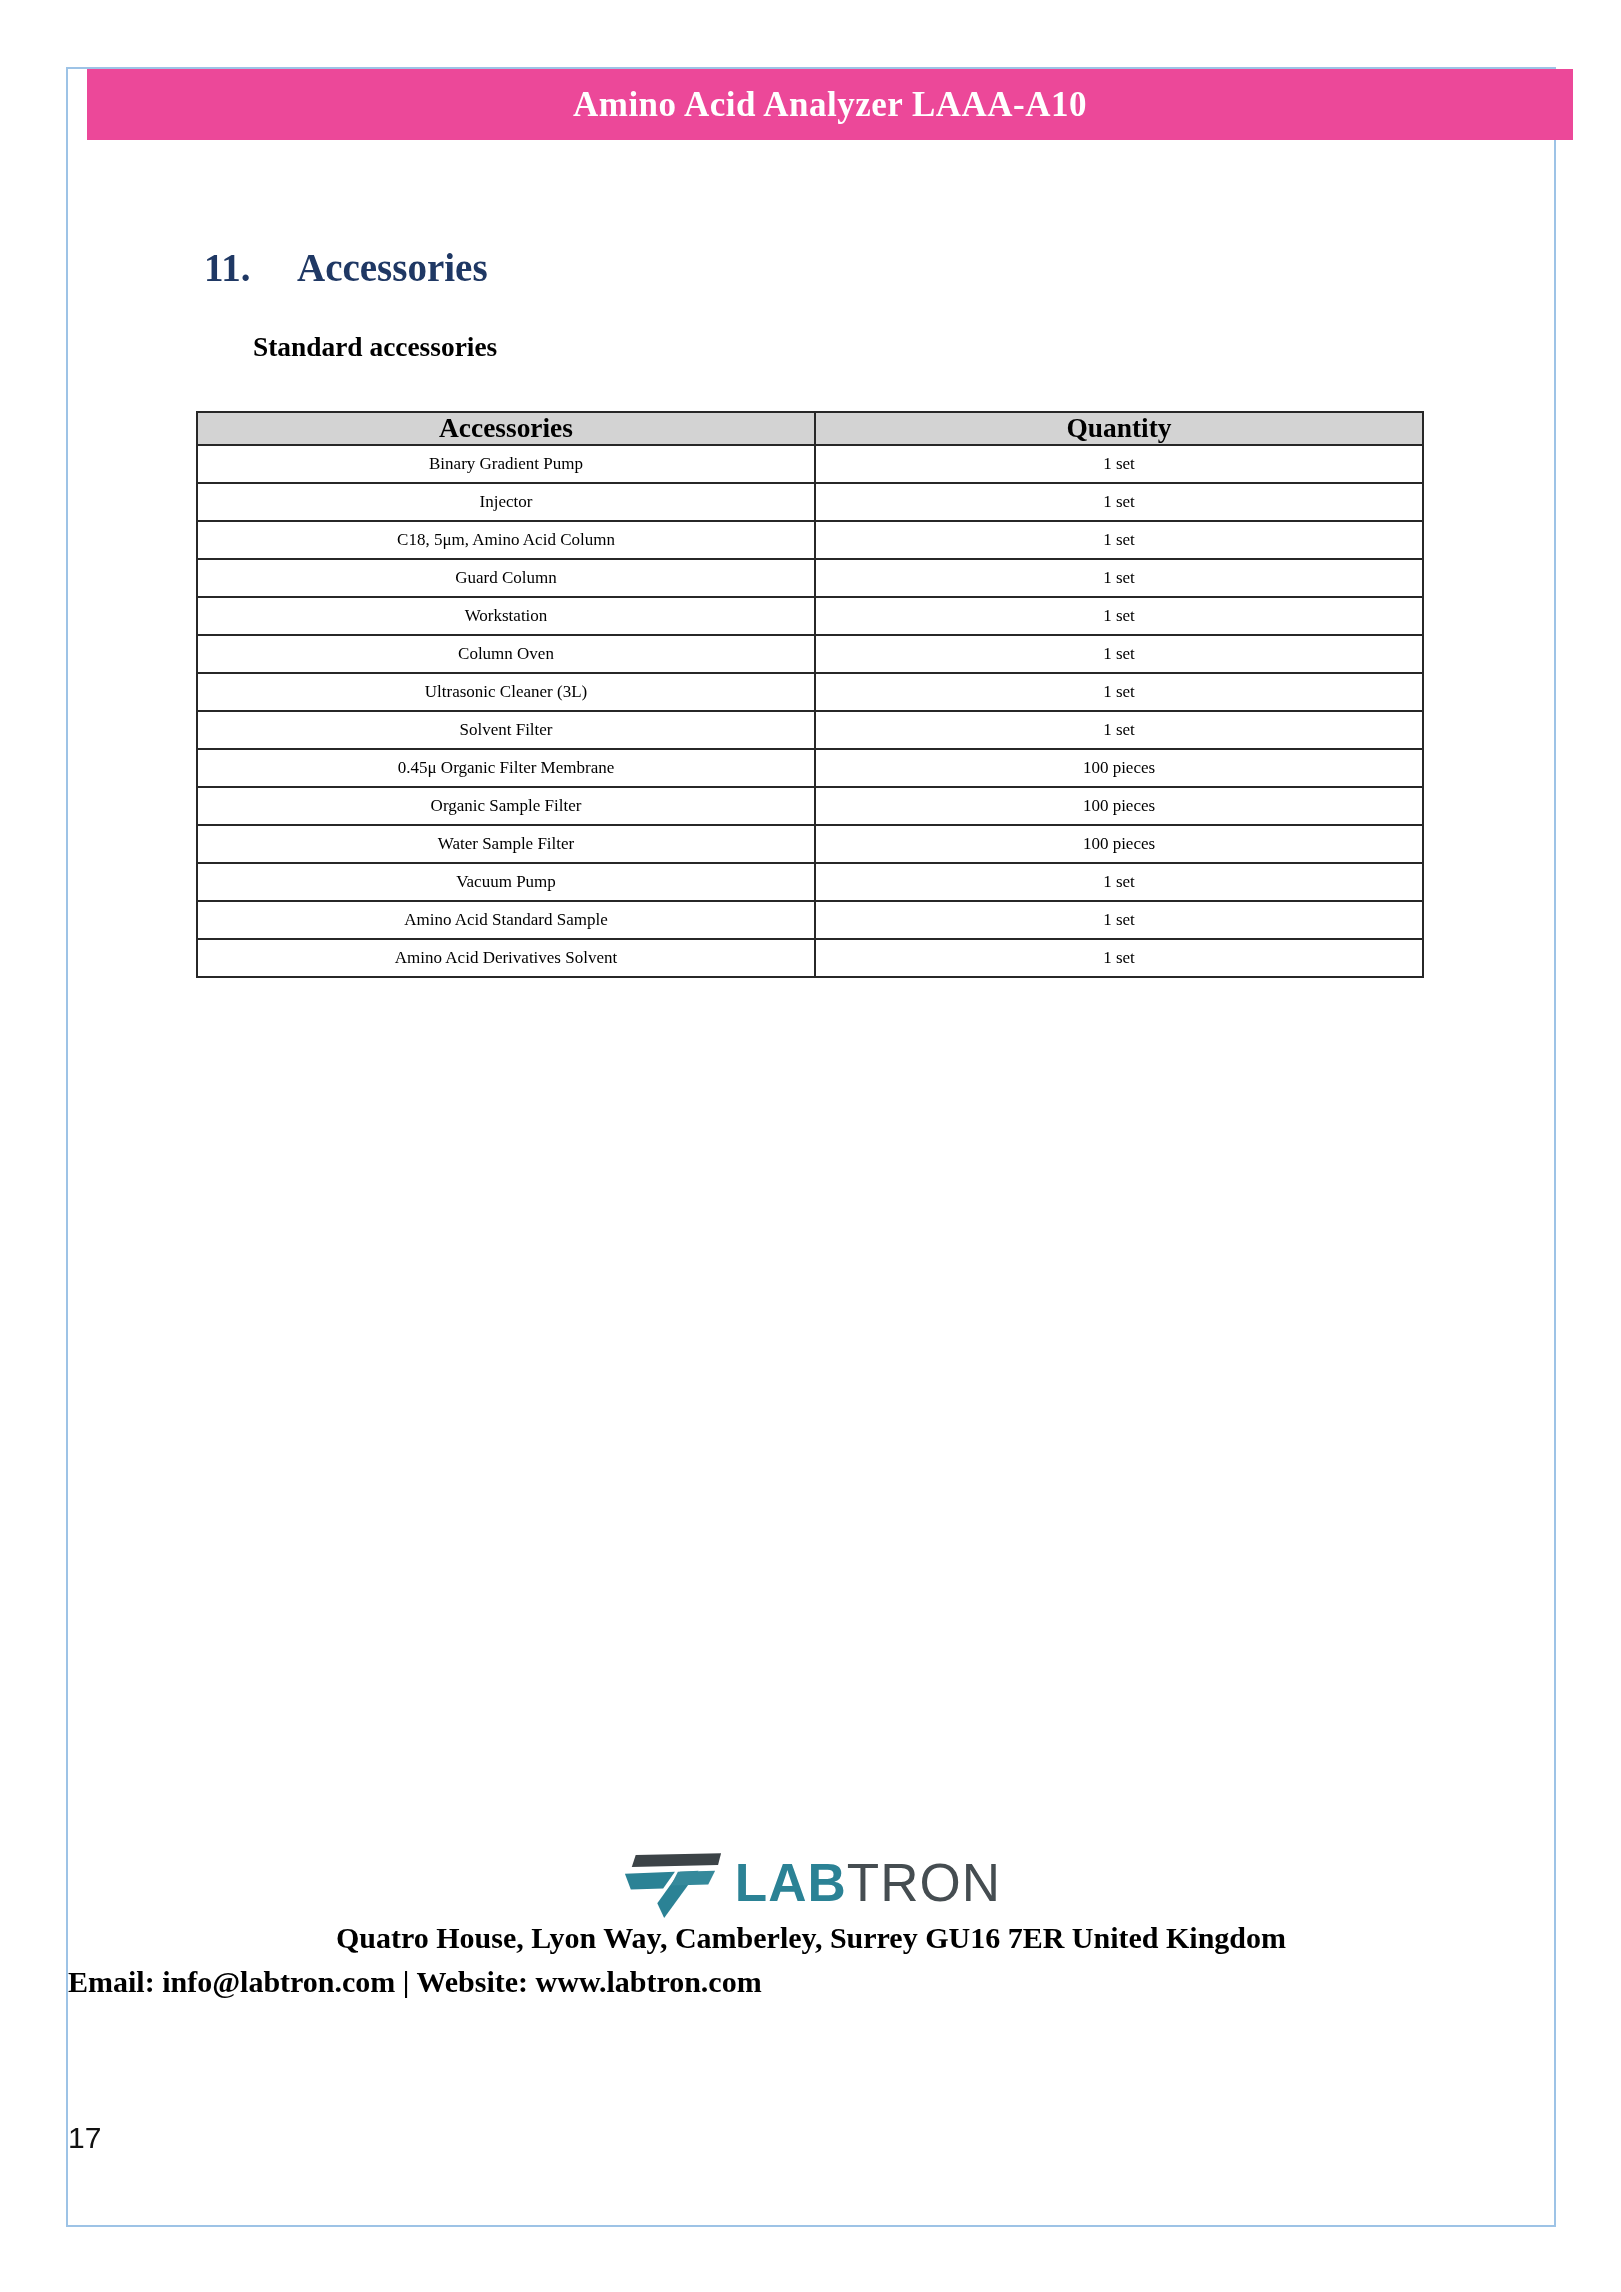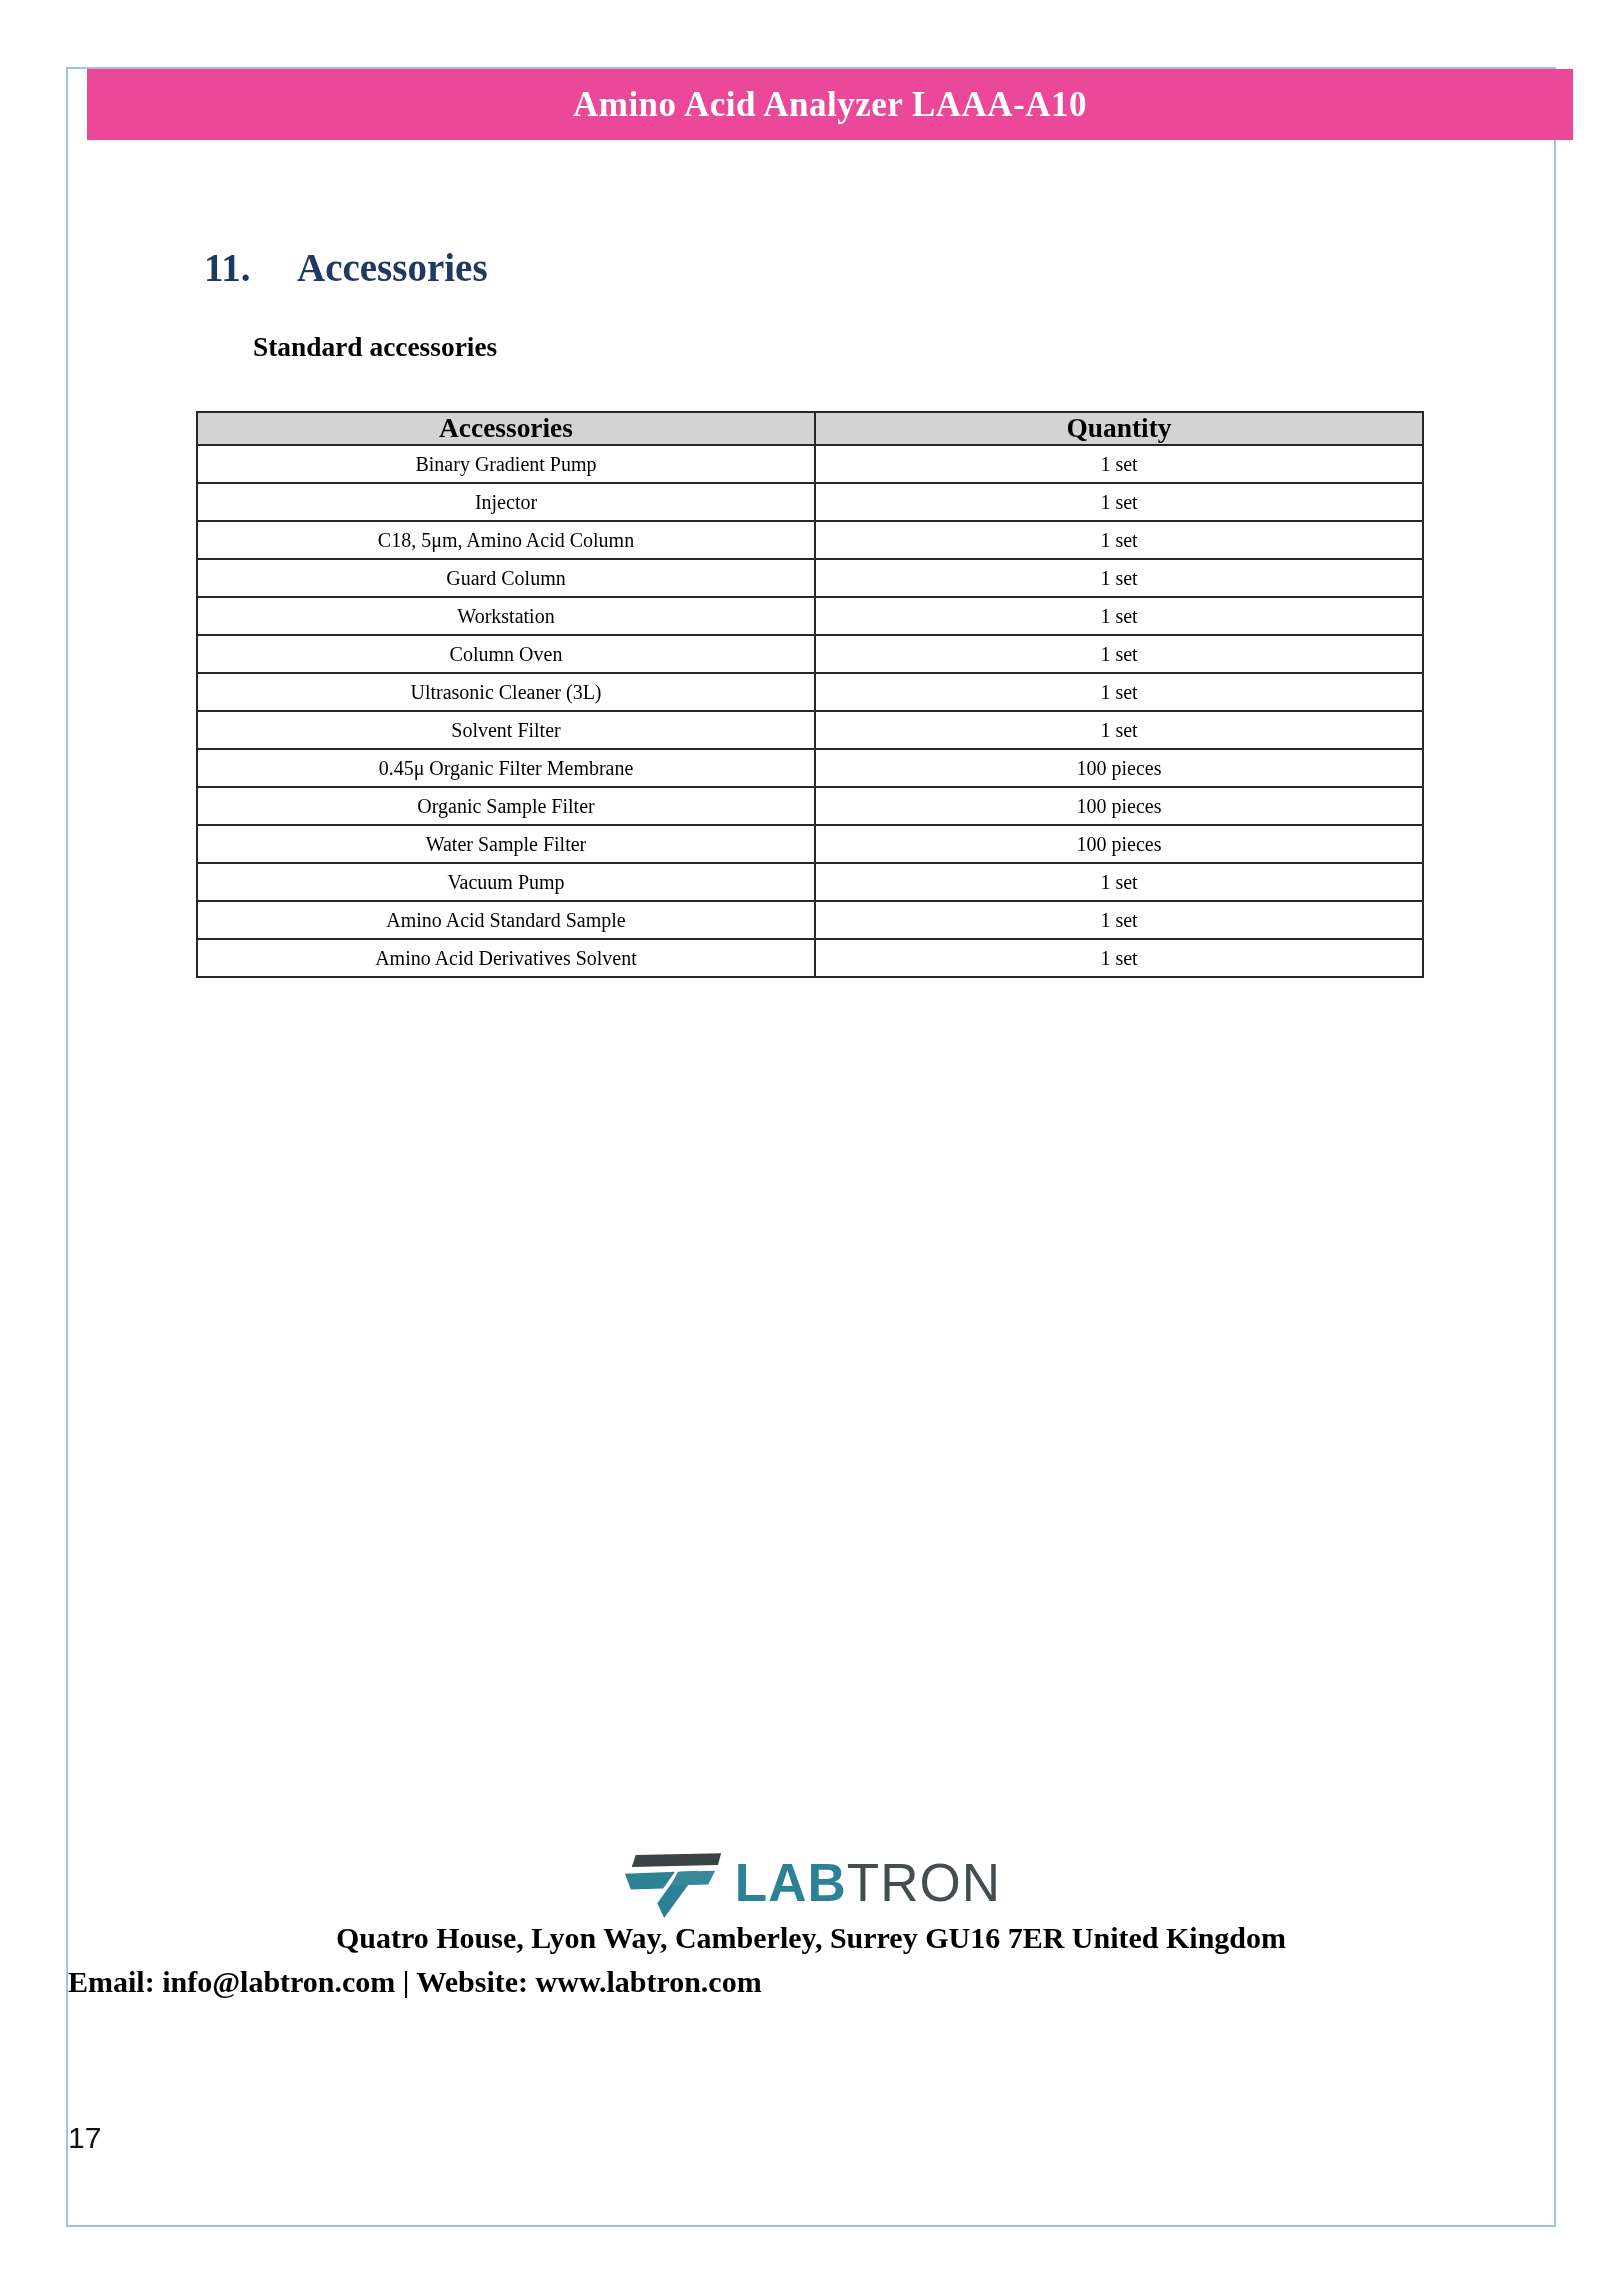--- a/index.html
+++ b/index.html
@@ -45,21 +45,21 @@
   .acc-table th,.acc-table td{
     border:2px solid #272727;
     text-align:center;vertical-align:middle;
     padding:0;color:#000000;
     overflow:hidden;white-space:nowrap;
   }
   .acc-table th{
     background:#D3D3D3;height:28px;
     font-size:27.4px;font-weight:bold;
   }
-  .acc-table td{height:36px;font-size:20px;margin-top:8px;}
+  .acc-table td{height:36px;font-size:17px;margin-top:8px;}
   .col-acc{width:618px;}
   .logo-row{
     position:absolute;left:0;top:1784px;width:100%;
     display:flex;justify-content:center;align-items:flex-end;gap:11.8px;
   }
   .logo-mark{width:102px;height:67px;flex:0 0 auto;}
   .logo-text{
     font-family:"Liberation Sans", sans-serif;
     font-size:53px;line-height:1;letter-spacing:1px;
     margin-bottom:11px;white-space:nowrap;

